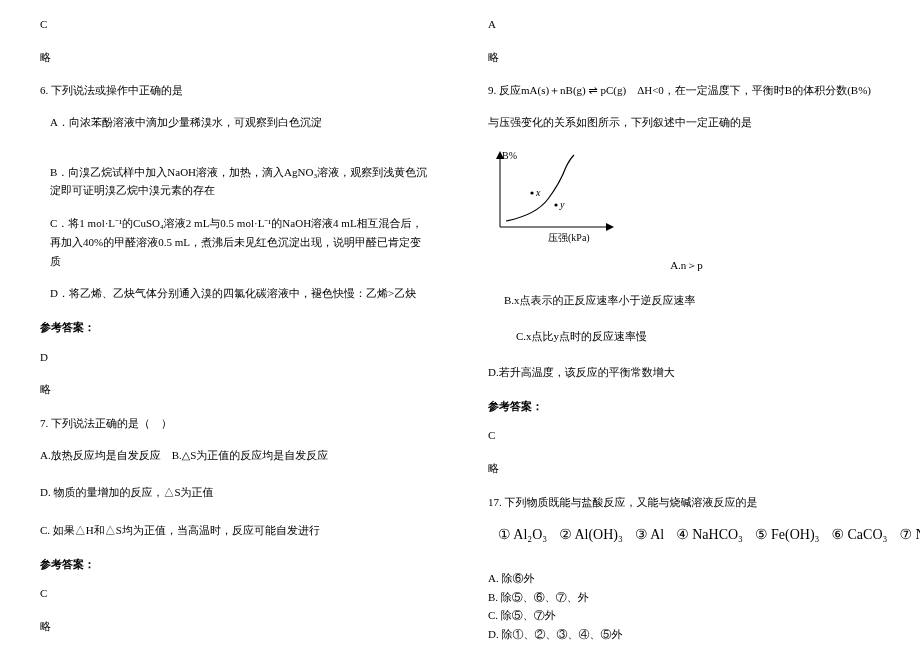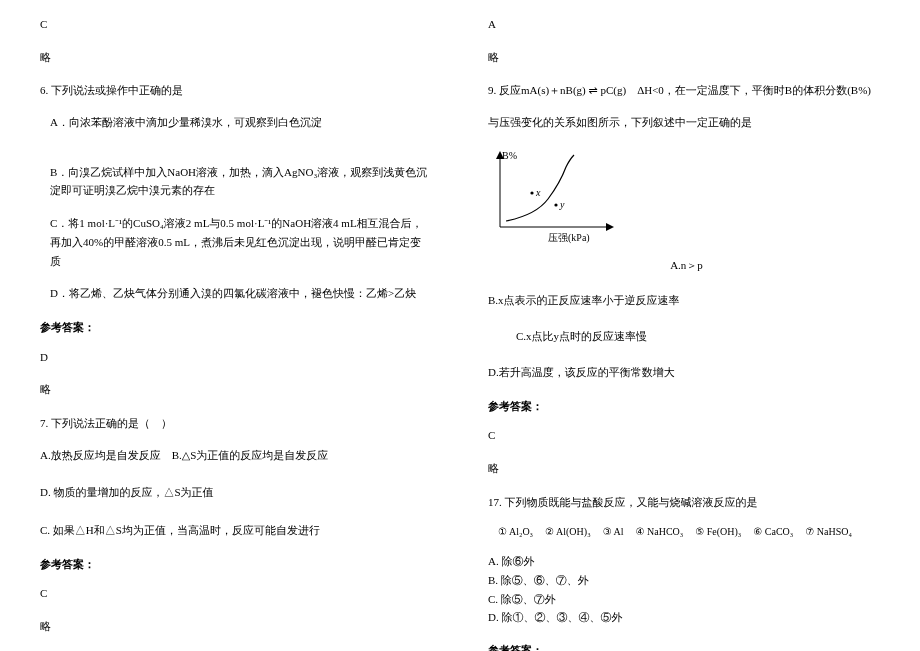--- a/index.html
+++ b/index.html
@@ -21,21 +21,21 @@
       display: flex;
       flex-direction: column;
     }
     .col-right { padding: 8px 35px 8px 28px; }
     .para { margin: 7px 0; }
     .q-stem { margin: 8px 0 6px; }
     .answer-label { font-weight: bold; margin: 8px 0 4px; }
     .indent { margin-left: 10px; }
     .options-grid { display:flex; flex-wrap:wrap; margin:6px 0; gap: 0 36px; }
     .options-grid > span { width: 190px; }
-    .options-seven { display:flex; gap:12px; margin:6px 0 6px 10px; font-size:10px; white-space:nowrap; }
+    .options-seven { display:flex; gap:12px; margin:6px 0 16px 10px; font-size:14px; white-space:nowrap; }
     .chart-box { margin:10px 0 4px 0; }
     svg { display:block; }
   </style>
 </head>
 <body>
 
 <div class="col">
   <div class="para">C</div>
   <div class="para">略</div>
 
@@ -81,21 +81,21 @@
       <circle cx="44" cy="44" r="1.6" fill="#000"></circle>
       <text x="48" y="47" font-size="10" font-style="italic">x</text>
       <circle cx="68" cy="56" r="1.6" fill="#000"></circle>
       <text x="72" y="59" font-size="10" font-style="italic">y</text>
       <text x="14" y="10" font-size="10">B%</text>
       <text x="60" y="92" font-size="10">压强(kPa)</text>
     </svg>
   </div>
 
   <div class="para" style="margin-top:8px;text-align:center;">A.n＞p</div>
-  <div class="para" style="margin-top:10px;">B.x点表示的正反应速率小于逆反应速率</div>
+  <div class="para" style="margin-top:10px;margin-left:16px;">B.x点表示的正反应速率小于逆反应速率</div>
   <div class="para" style="margin-left:28px;margin-top:10px;">C.x点比y点时的反应速率慢</div>
   <div class="para" style="margin-top:10px;">D.若升高温度，该反应的平衡常数增大</div>
   <div class="answer-label">参考答案：</div>
   <div class="para">C</div>
   <div class="para">略</div>
 
   <div class="q-stem">17. 下列物质既能与盐酸反应，又能与烧碱溶液反应的是</div>
   <div class="options-seven">
     <span>① Al₂O₃</span>
     <span>② Al(OH)₃</span>

